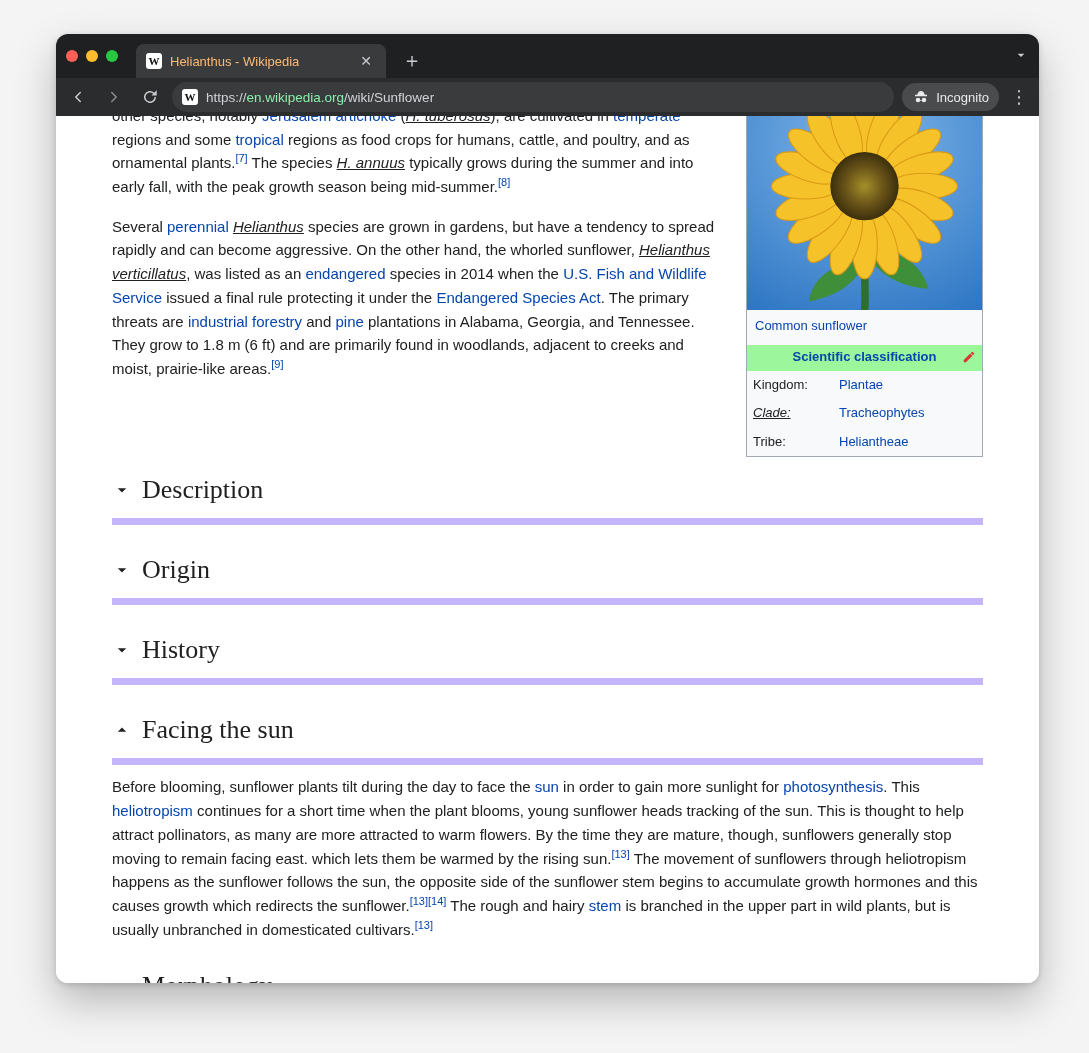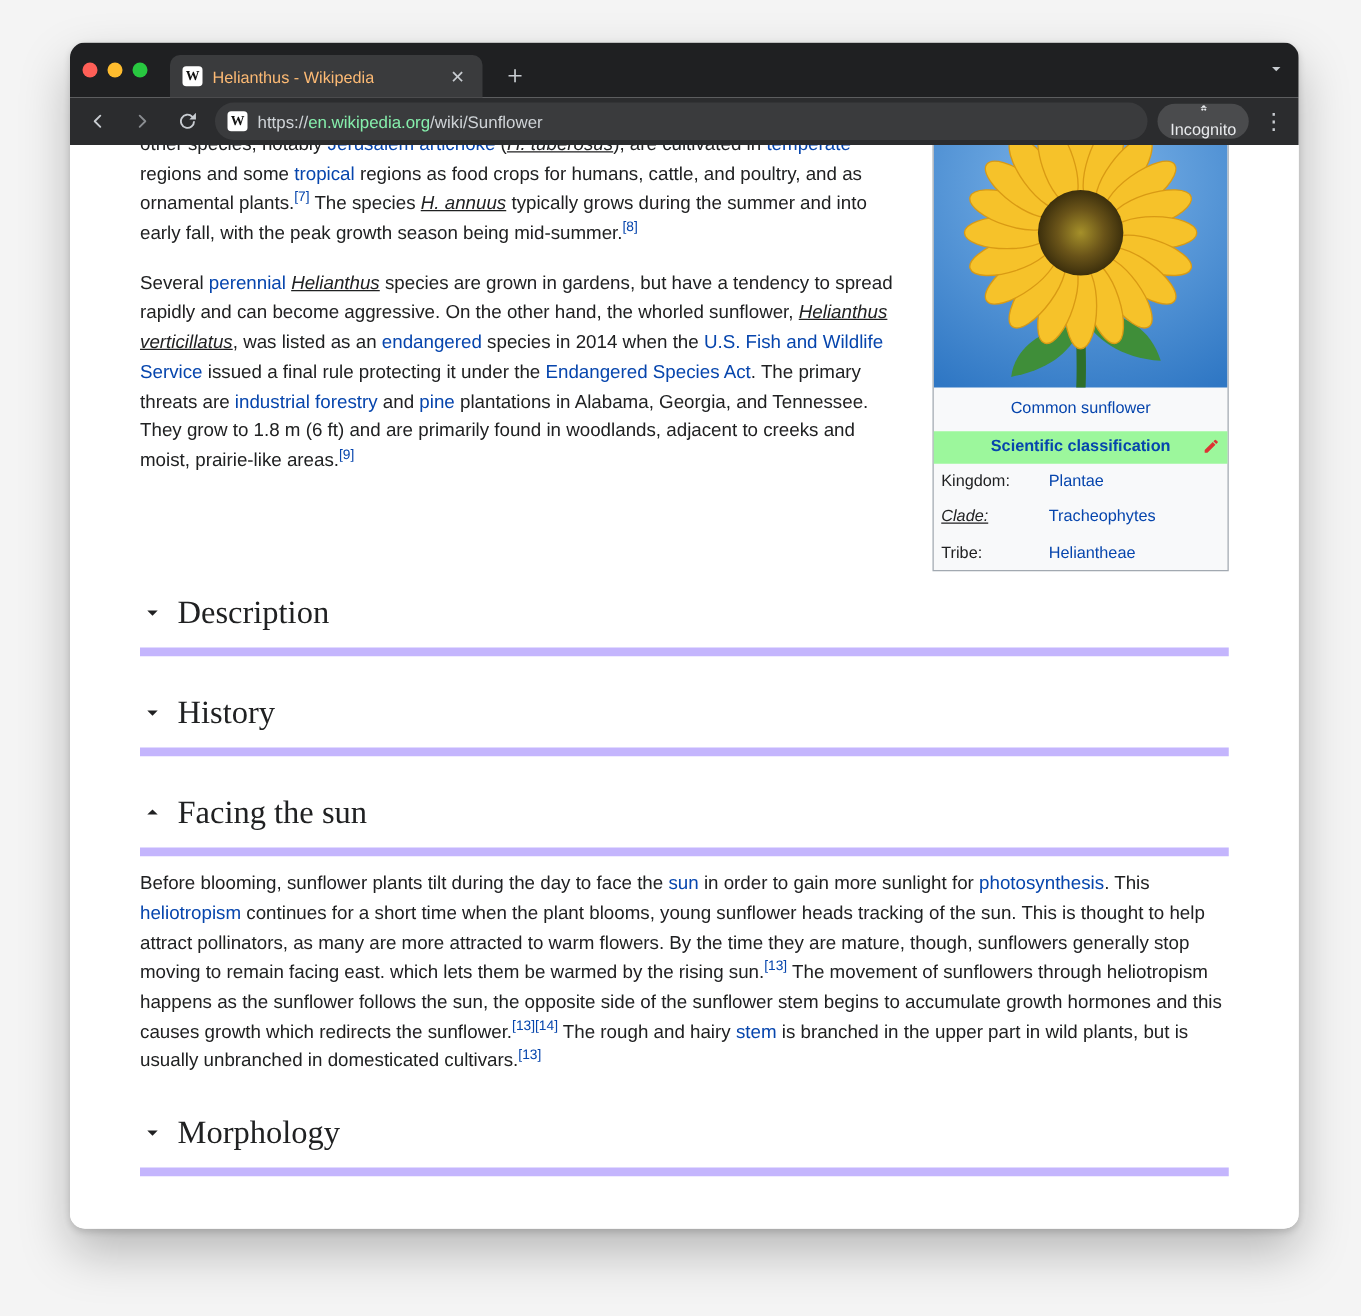--- a/index.html
+++ b/index.html
@@ -44,33 +44,33 @@
   .win-menu{margin-left:auto;color:#c8ccd1;margin-top:2px;}
   .chev{width:16px;height:16px;}
 
   
   .toolbar{height:38px;background:var(--chrome-bg);display:flex;align-items:center;padding:0 8px;gap:8px;}
   .tbtn{color:#c8ccd1;width:28px;height:28px;display:flex;align-items:center;justify-content:center;border-radius:14px;}
   .tbtn svg{width:18px;height:18px;fill:#c8ccd1;}
   .omnibox{flex:1;display:flex;align-items:center;background:var(--omnibox);border-radius:18px;height:30px;padding:0 10px;gap:8px;color:#cfd3d7;font-size:13.5px;}
   .omnibox .lock{width:16px;height:16px;border-radius:3px;background:#fff;display:flex;align-items:center;justify-content:center;font-family:var(--serif);font-size:11px;color:#111;font-weight:bold;}
   .url .host{color:#86efac;}
-  .incog{display:flex;align-items:center;gap:6px;color:#e8eaed;background:#4a4b4d;border-radius:16px;height:28px;padding:0 10px;font-size:13px;flex-direction:column;}
+  .incog{display:flex;align-items:center;gap:6px;color:#e8eaed;background:#4a4b4d;border-radius:16px;height:28px;padding:0 10px;font-size:13px;}
   .incog svg{width:18px;height:18px;fill:#e8eaed;}
   .kebab{color:#c8ccd1;width:24px;text-align:center;font-size:18px;}
 
   
   .viewport{position:absolute;top:82px;left:0;right:0;bottom:0;background:var(--page-bg);overflow:hidden;}
   .page{position:absolute;left:0;right:0;top:-12px;bottom:0;padding:0 56px 24px 56px;color:#202122;font-size:15px;line-height:1.58;}
 
   
   .infobox{float:right;width:235px;border:1px solid var(--taxobox-border);background:#f8f9fa;margin:0 0 12px 18px;font-size:13px;clear:right;}
   .infobox .imgwrap{width:100%;height:205px;display:block;}
   .sunflower-svg{display:block;width:100%;height:100%;}
-  .infobox .caption{padding:6px 8px 8px;text-align:center;}
+  .infobox .caption{padding:6px 8px 8px;text-align:left;}
   .sci-row{background:var(--sci-green);display:flex;align-items:center;justify-content:center;position:relative;height:26px;font-weight:bold;color:#105fc8;}
   .sci-row .pencil{position:absolute;right:6px;top:5px;width:14px;height:14px;display:flex;align-items:center;justify-content:center;}
   .taxon{display:flex;padding:4px 6px;border-top:0;}
   .taxon .k{width:86px;}
   .taxon .v a{color:var(--link2);}
 
   a{color:var(--link2);text-decoration:none;}
   sup{font-size:11px;line-height:0;vertical-align:super;color:var(--link2);}
   sup a{color:var(--link2);}
 
@@ -268,20 +268,30 @@
           <h2>
             <span class="tw">
                 <svg viewBox="0 0 24 24">
                   <path d="M7 10l5 5 5-5z" fill="#202122"></path>
                 </svg>
               </span>
             <span>Description</span>
           </h2>
         </div>
 
+        <div class="section">
+          <h2>
+            <span class="tw">
+                <svg viewBox="0 0 24 24">
+                  <path d="M7 10l5 5 5-5z" fill="#202122"></path>
+                </svg>
+              </span>
+            <span>Origin</span>
+          </h2>
+        </div>
 
         <div class="section">
           <h2>
             <span class="tw">
                 <svg viewBox="0 0 24 24">
                   <path d="M7 10l5 5 5-5z" fill="#202122"></path>
                 </svg>
               </span>
             <span>History</span>
           </h2>

